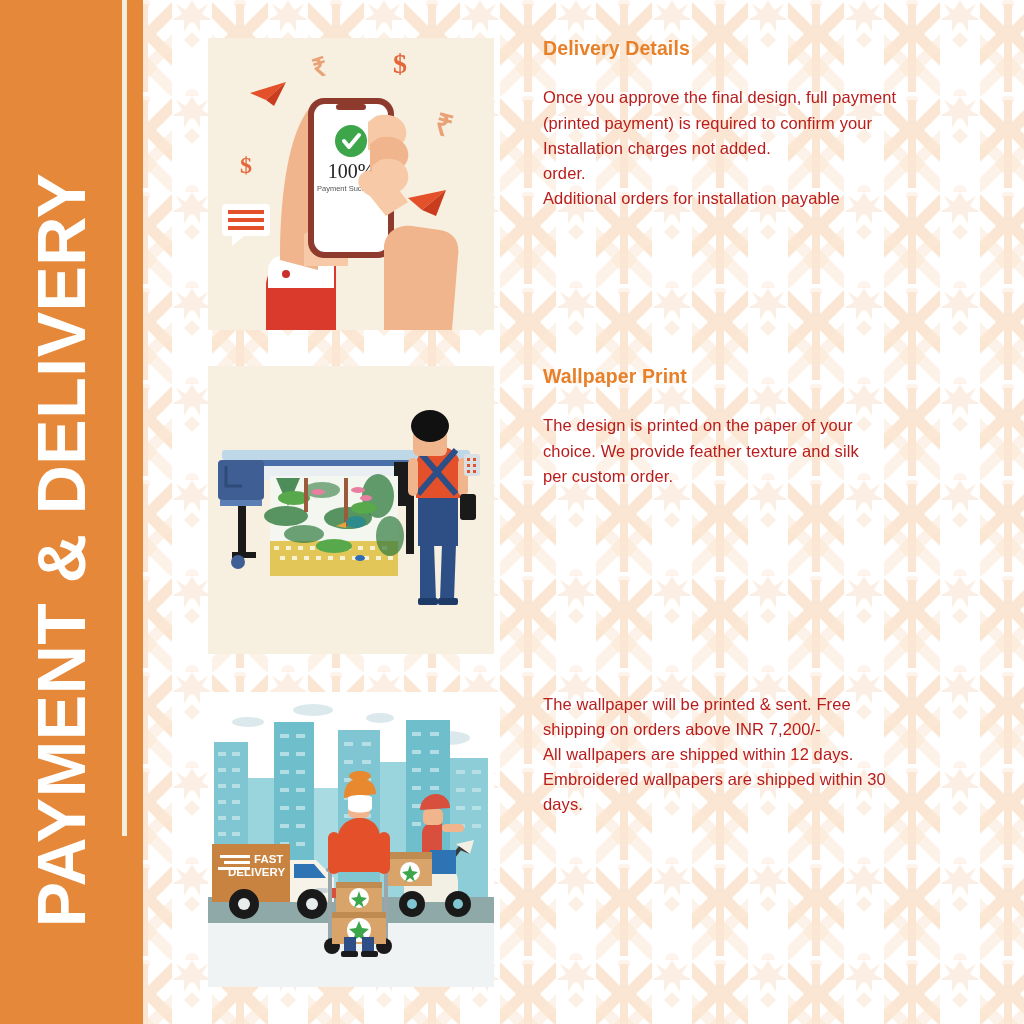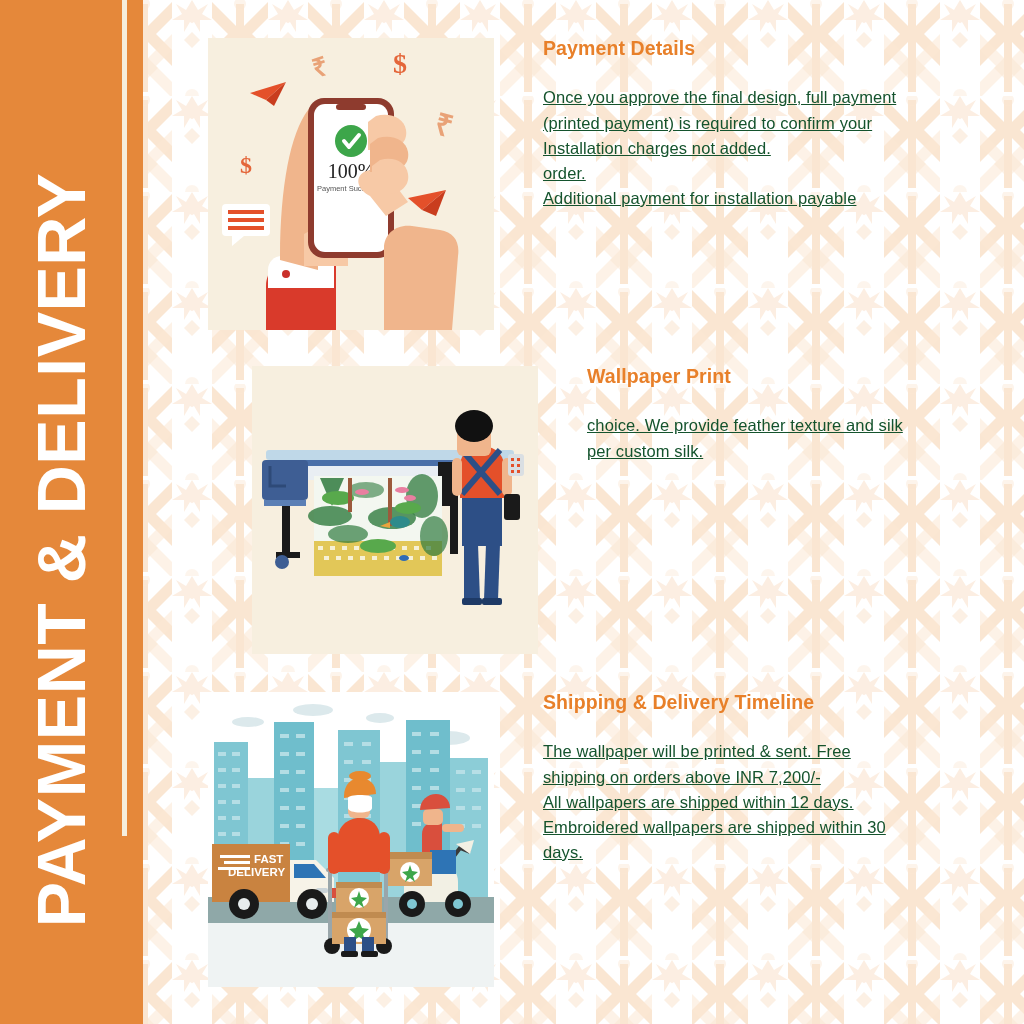--- a/index.html
+++ b/index.html
@@ -34,39 +34,39 @@
     font-size:68px;letter-spacing:0.5px;
     line-height:1;
     margin-bottom:440px;
   }
 
   
   .content{position:absolute;left:143px;top:0;right:0;bottom:0;z-index:4;}
 
   .row{position:absolute;left:0;right:0;}
   .row-1{top:38px;height:292px;}
-  .row-2{top:366px;height:288px;margin-left:44px;}
+  .row-2{top:366px;height:288px;}
   .row-3{top:692px;height:295px;}
 
   .illus{
     position:absolute;left:65px;top:0;width:286px;height:100%;
     background:#F7EFDF;overflow:hidden;
   }
   .illus svg{display:block;width:100%;height:100%;}
 
   .textcol{
     position:absolute;left:400px;right:60px;top:0;
   }
   .sec-title{
     font-size:19.5px;font-weight:bold;color:#E8802A;
     letter-spacing:0.1px;margin:0 0 26px 0;line-height:1.1;
   }
   .sec-body{
-    font-size:16.5px;color:#14532d;line-height:1.52;
-    margin:0;letter-spacing:0.1px;text-decoration:underline;
+    font-size:16.5px;color:#b91c1c;line-height:1.52;
+    margin:0;letter-spacing:0.1px;
   }
   .sec-body span{display:block;}
 </style>
 </head>
 <body>
 
 <div class="page">
 
   <div class="bg-pattern">
     <svg viewBox="0 0 1024 1024" preserveAspectRatio="none" xmlns="http://www.w3.org/2000/svg">
@@ -158,27 +158,27 @@
           <g>
             <path d="M176 292 L176 210 C176 196 188 186 204 188 L232 192 C246 194 252 204 250 218 L244 292 Z" fill="#F0B58C"></path>
             <path d="M162 158 C150 152 146 140 156 134 C164 130 176 132 182 140 L200 164 L178 178 Z" fill="#F7C9A6"></path>
             <path d="M168 78 C182 74 196 80 198 92 C200 104 190 112 178 112 L160 112 L160 84 Z" fill="#F7C9A6"></path>
             <path d="M170 100 C184 96 198 102 200 114 C202 126 192 134 180 134 L162 134 L162 106 Z" fill="#F0B58C"></path>
             <path d="M172 122 C186 118 198 124 200 136 C202 148 192 156 180 156 L164 156 L164 128 Z" fill="#F7C9A6"></path>
           </g>
         </svg>
       </div>
       <div class="textcol">
-        <h2 class="sec-title">Payment Details</h2>
+        <h2 class="sec-title">Delivery Details</h2>
         <p class="sec-body">
           <span>Once you approve the final design, full payment</span>
           <span>(printed payment) is required to confirm your</span>
           <span>Installation charges not added.</span>
           <span>order.</span>
-          <span>Additional payment for installation payable</span>
+          <span>Additional orders for installation payable</span>
         </p>
       </div>
     </div>
 
     <div class="row row-2">
       <div class="illus">
         <svg viewBox="0 0 286 288" xmlns="http://www.w3.org/2000/svg">
           <rect width="286" height="288" fill="#F7EFDF"></rect>
 
           <g>
@@ -271,22 +271,23 @@
                 <rect x="265" y="98" width="3" height="3"></rect>
               <rect x="259" y="104" width="3" height="3"></rect>
                 <rect x="265" y="104" width="3" height="3"></rect>
             </g>
           </g>
         </svg>
       </div>
       <div class="textcol">
         <h2 class="sec-title">Wallpaper Print</h2>
         <p class="sec-body">
+          <span>The design is printed on the paper of your</span>
           <span>choice. We provide feather texture and silk</span>
-          <span>per custom silk.</span>
+          <span>per custom order.</span>
         </p>
       </div>
     </div>
 
     <div class="row row-3">
       <div class="illus">
         <svg viewBox="0 0 286 295" xmlns="http://www.w3.org/2000/svg">
           <rect width="286" height="295" fill="#FFFFFF"></rect>
 
           <g fill="#DCE9EC">
@@ -434,21 +435,20 @@
             <rect x="120" y="140" width="12" height="42" rx="6" fill="#E4502A"></rect>
             <rect x="170" y="140" width="12" height="42" rx="6" fill="#E4502A"></rect>
             <rect x="140" y="100" width="22" height="26" rx="6" fill="#F0B58C"></rect>
             <path d="M136 104 C136 92 144 86 152 86 C161 86 168 92 168 102 L136 106 Z" fill="#E8892F"></path>
             <ellipse cx="152" cy="84" rx="11" ry="5" fill="#E8892F"></ellipse>
             <path d="M140 106 C140 102 164 102 164 106 L164 116 C164 122 140 122 140 116 Z" fill="#FFFFFF"></path>
           </g>
         </svg>
       </div>
       <div class="textcol">
-        <h2 class="sec-title">Shipping &amp; Delivery Timeline</h2>
         <p class="sec-body">
           <span>The wallpaper will be printed &amp; sent. Free</span>
           <span>shipping on orders above INR 7,200/-</span>
           <span>All wallpapers are shipped within 12 days.</span>
           <span>Embroidered wallpapers are shipped within 30</span>
           <span>days.</span>
         </p>
       </div>
     </div>
 

